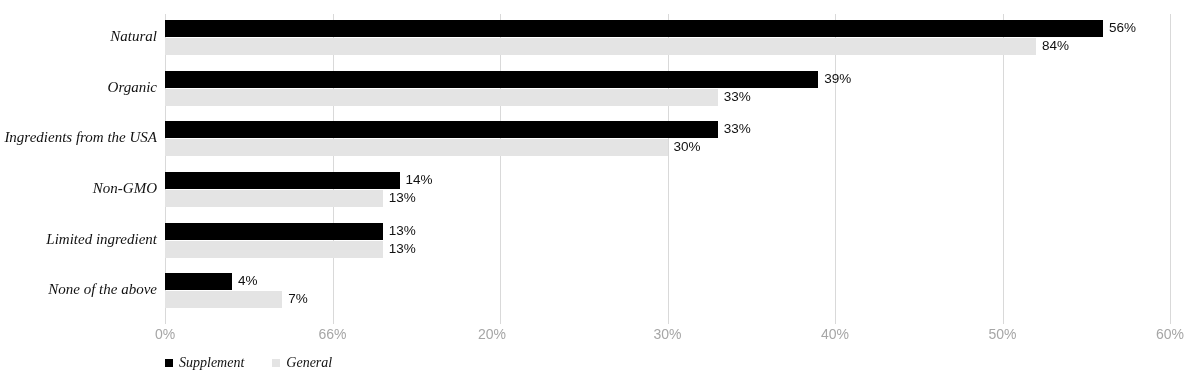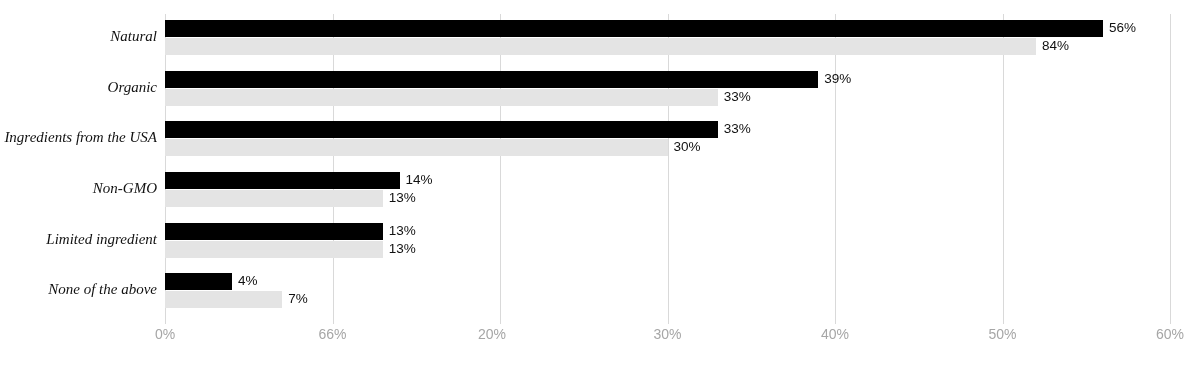--- a/index.html
+++ b/index.html
@@ -188,20 +188,30 @@
       <div class="tick-mark" style="left: 667.5px;"></div>
       <div class="tick-label" style="left: 667.5px;">30%</div>
       <div class="tick-mark" style="left: 835px;"></div>
       <div class="tick-label" style="left: 835px;">40%</div>
       <div class="tick-mark" style="left: 1002.5px;"></div>
       <div class="tick-label" style="left: 1002.5px;">50%</div>
       <div class="tick-mark" style="left: 1170px;"></div>
       <div class="tick-label" style="left: 1170px;">60%</div>
     </div>
 
+  <div id="legend">
+      <div class="legend-item">
+        <span class="legend-swatch" style="background: rgb(0, 0, 0);"></span>
+        <span class="legend-text">Supplement</span>
+      </div>
+      <div class="legend-item">
+        <span class="legend-swatch" style="background: rgb(228, 228, 228);"></span>
+        <span class="legend-text">General</span>
+      </div>
+    </div>
 
 <div class="cat-caption" style="top: 28px;">Natural</div>
     <div class="cat-caption" style="top: 78.6667px;">Organic</div>
     <div class="cat-caption" style="top: 129.333px;">Ingredients from the USA</div>
     <div class="cat-caption" style="top: 180px;">Non-GMO</div>
     <div class="cat-caption" style="top: 230.667px;">Limited ingredient</div>
     <div class="cat-caption" style="top: 281.333px;">None of the above</div>
   </div>
 
 </body></html>

